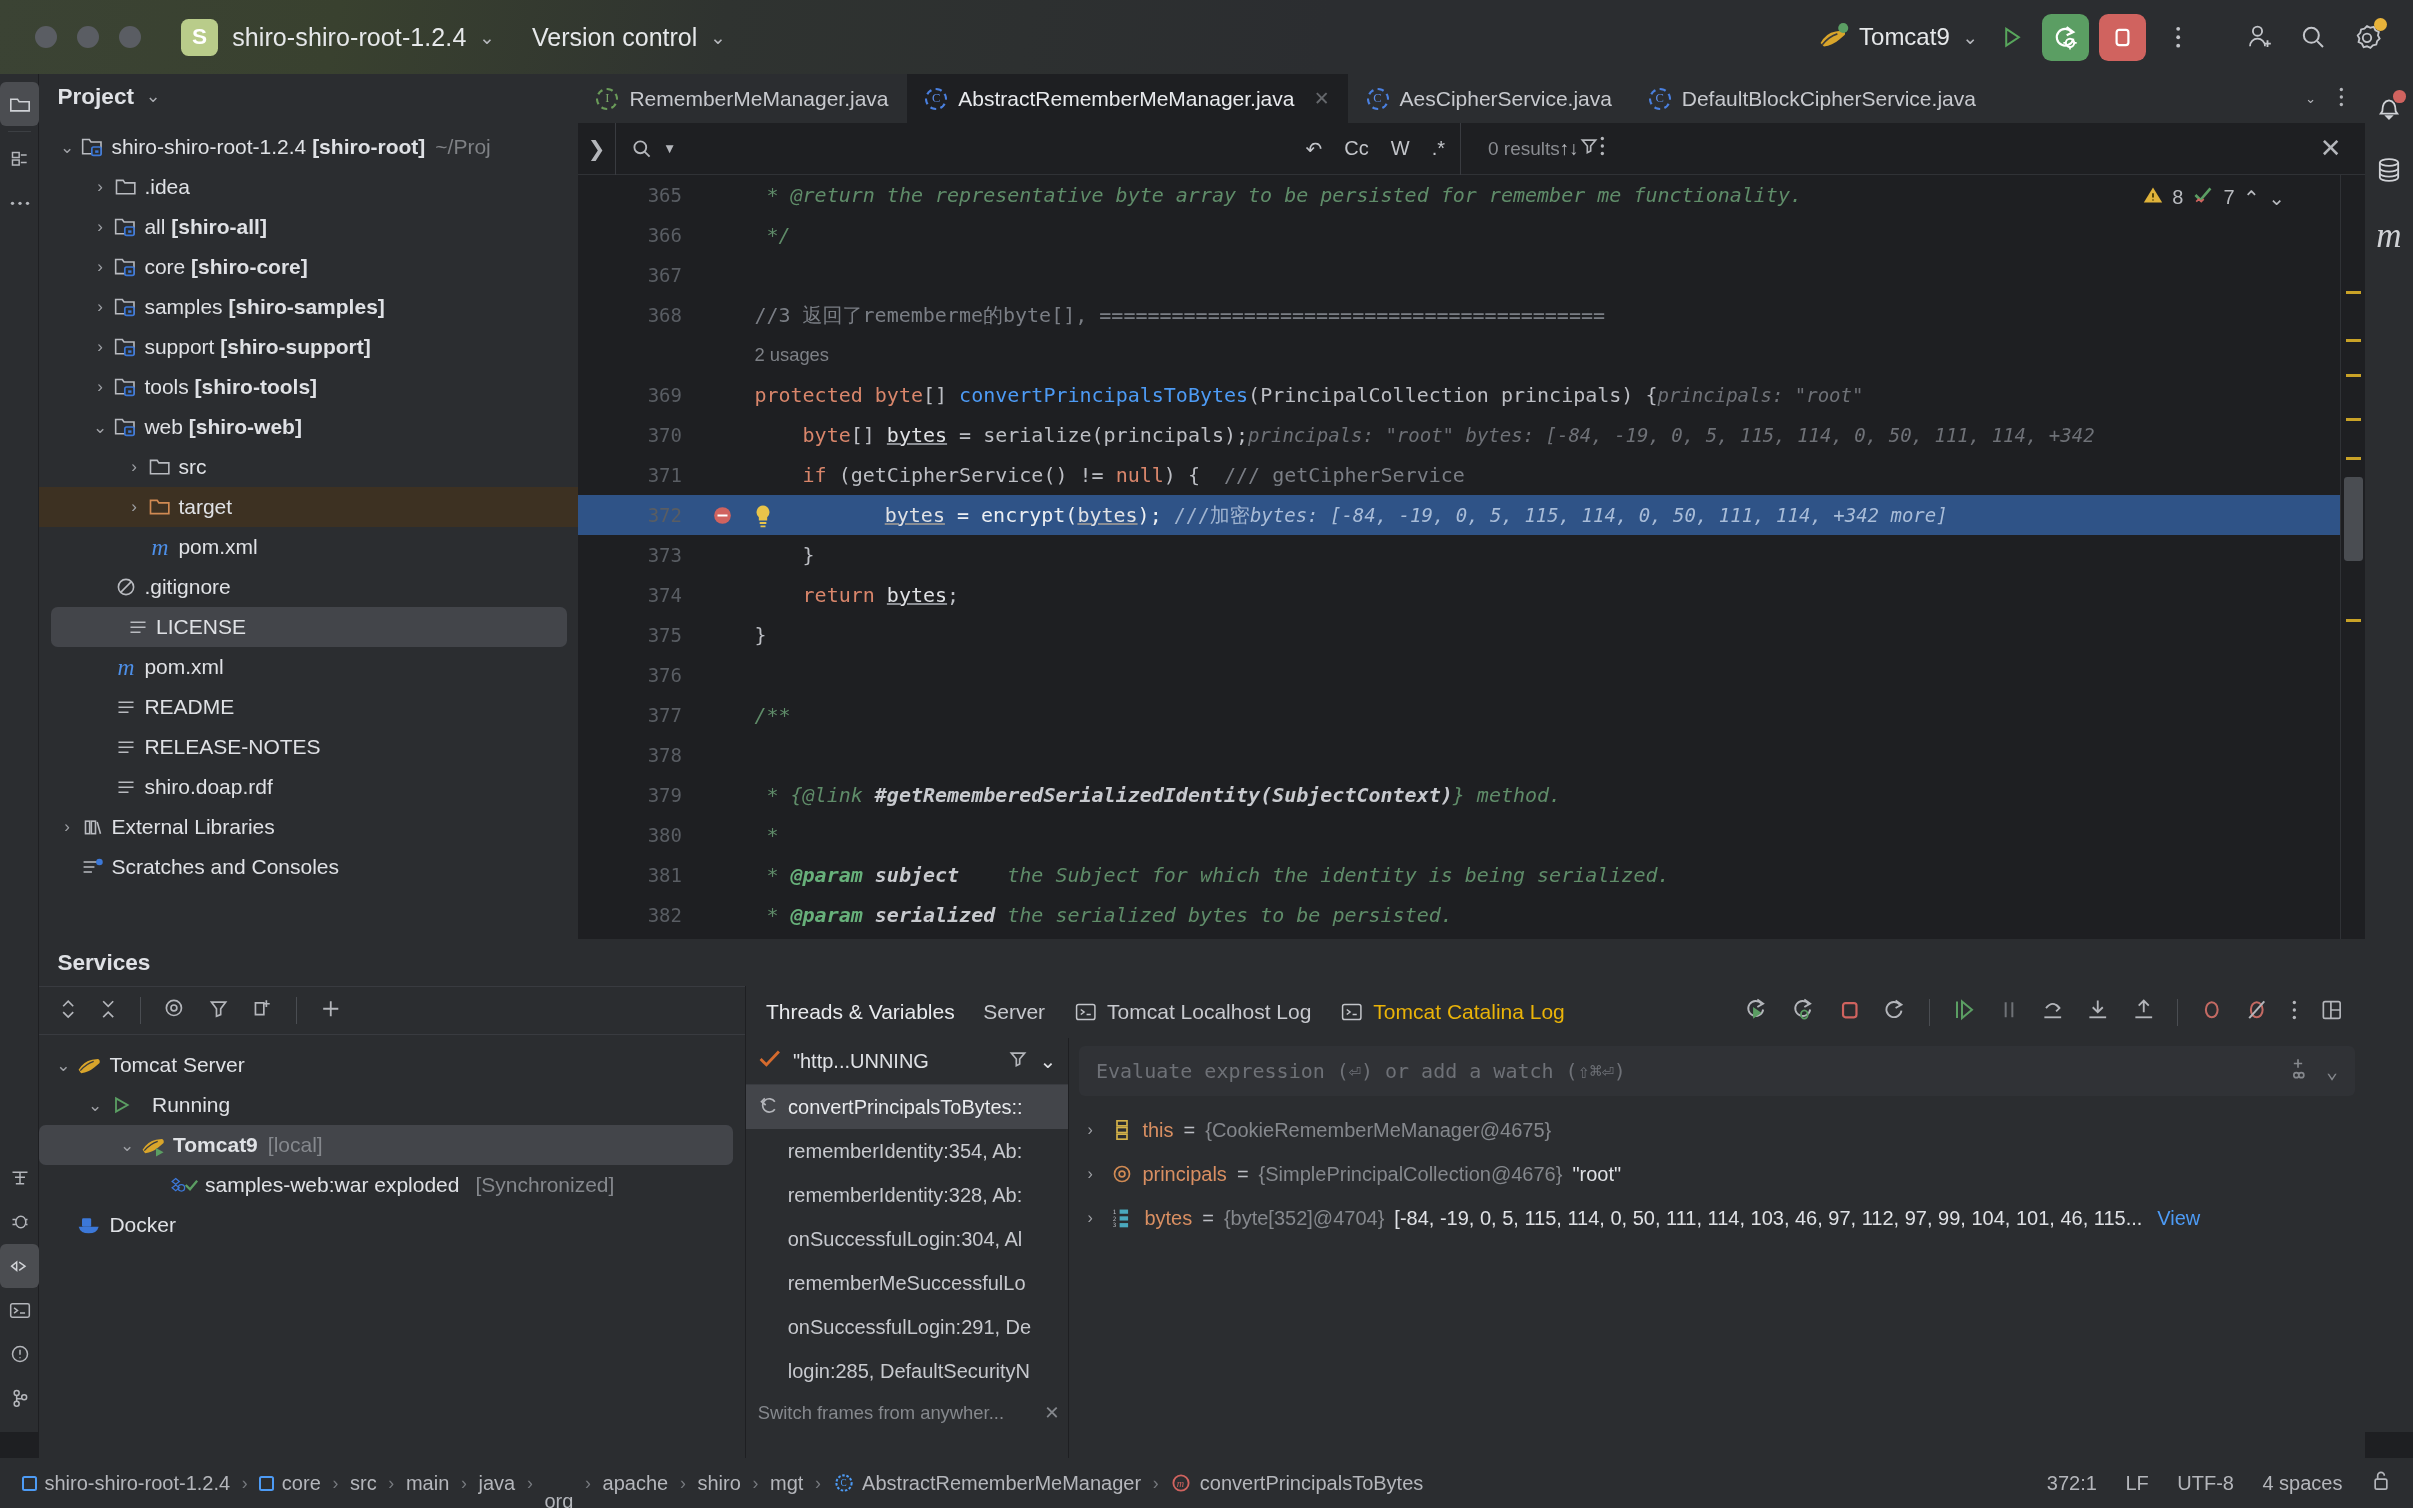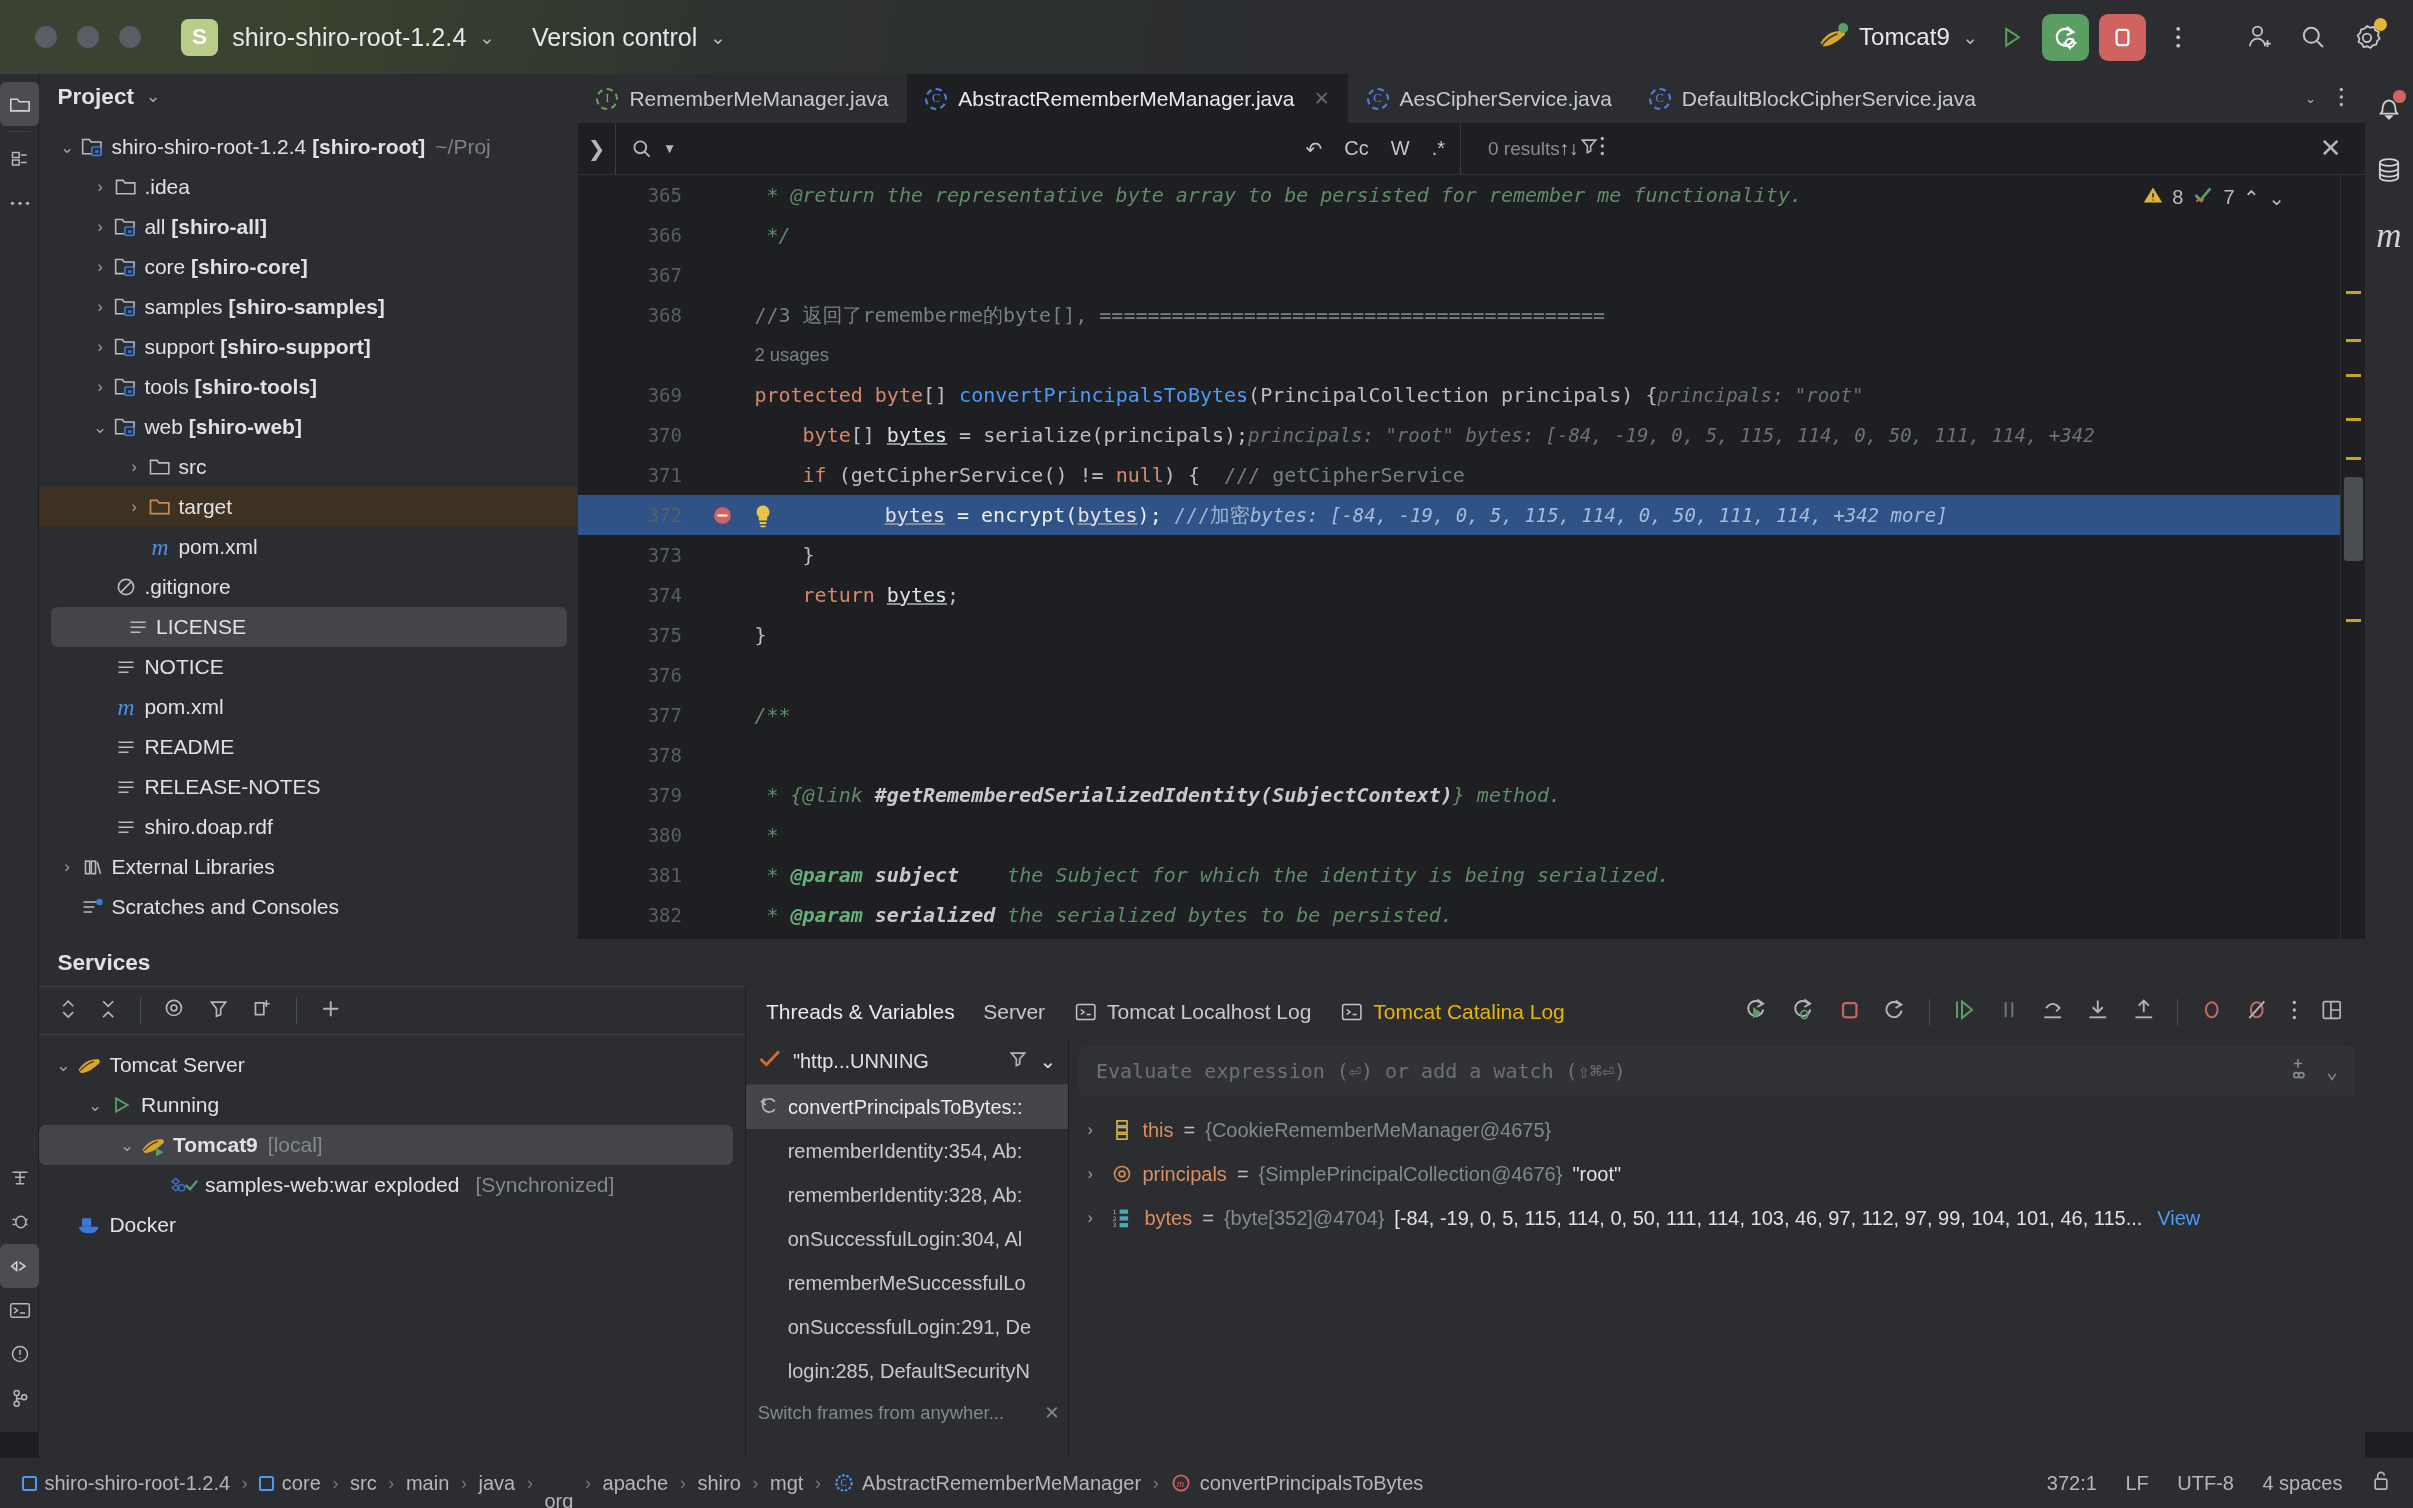--- a/index.html
+++ b/index.html
@@ -486,29 +486,20 @@
           <span class="ticon" style="display: inline-flex; align-items: center; justify-content: center;">
             <svg width="22" height="18.4" viewBox="0 0 26 22" fill="none" stroke="#b9bbc0" stroke-width="1.9">
               <path d="M4 5 h18 M4 11 h18 M4 17 h12"></path>
             </svg>
           </span>
           <span class="tlabel">LICENSE</span>
         </div>
         <div class="trow" style="padding-left: 50px;">
           <span class="tarrow"></span>
           <span class="ticon" style="display: inline-flex; align-items: center; justify-content: center;">
-            <svg width="22" height="18.4" viewBox="0 0 26 22" fill="none" stroke="#b9bbc0" stroke-width="1.9">
-              <path d="M4 5 h18 M4 11 h18 M4 17 h12"></path>
-            </svg>
-          </span>
-          <span class="tlabel">NOTICE</span>
-        </div>
-        <div class="trow" style="padding-left: 50px;">
-          <span class="tarrow"></span>
-          <span class="ticon" style="display: inline-flex; align-items: center; justify-content: center;">
             <span style="font-family:'Liberation Serif',serif;font-style:italic;font-size:23.5px;color:#4d8fe8">m</span>
           </span>
           <span class="tlabel">pom.xml</span>
         </div>
         <div class="trow" style="padding-left: 50px;">
           <span class="tarrow"></span>
           <span class="ticon" style="display: inline-flex; align-items: center; justify-content: center;">
             <svg width="22" height="18.4" viewBox="0 0 26 22" fill="none" stroke="#b9bbc0" stroke-width="1.9">
               <path d="M4 5 h18 M4 11 h18 M4 17 h12"></path>
             </svg>
@@ -816,21 +807,21 @@
               </span>
               <span style="margin-left: 5px;">Tomcat Server</span>
             </div>
             <div class="svc-row" style="padding-left: 45px;">
               <span class="tarrow">⌄</span>
               <span class="ticon" style="display: inline-flex; align-items: center; justify-content: center;">
                 <svg width="22" height="20" viewBox="0 0 26 24">
                   <path d="M7 4 l14 8 -14 8 z" fill="none" stroke="#5b9e63" stroke-width="2.2"></path>
                 </svg>
               </span>
-              <span style="margin-left: 5px;">Running</span>
+              <span style="margin-left: 16px;">Running</span>
             </div>
             <div class="svc-row sel" style="padding-left: 77px;">
               <span class="tarrow">⌄</span>
               <span class="ticon" style="display: inline-flex; align-items: center; justify-content: center;">
                 <svg width="27" height="23.5" viewBox="0 0 32 28">
                   <path d="M3 20 Q9 10 19 8 L26 7 Q29 8 28 12 L22 17 Q15 23 6 24 Z" fill="#d9a52b"></path>
                   <path d="M5 21 Q12 13 21 10" stroke="#3b3b3b" stroke-width="1.6" fill="none"></path>
                   <path d="M19 18 l9 5 -9 5 z" fill="#5b9e63"></path>
                 </svg>
               </span>

